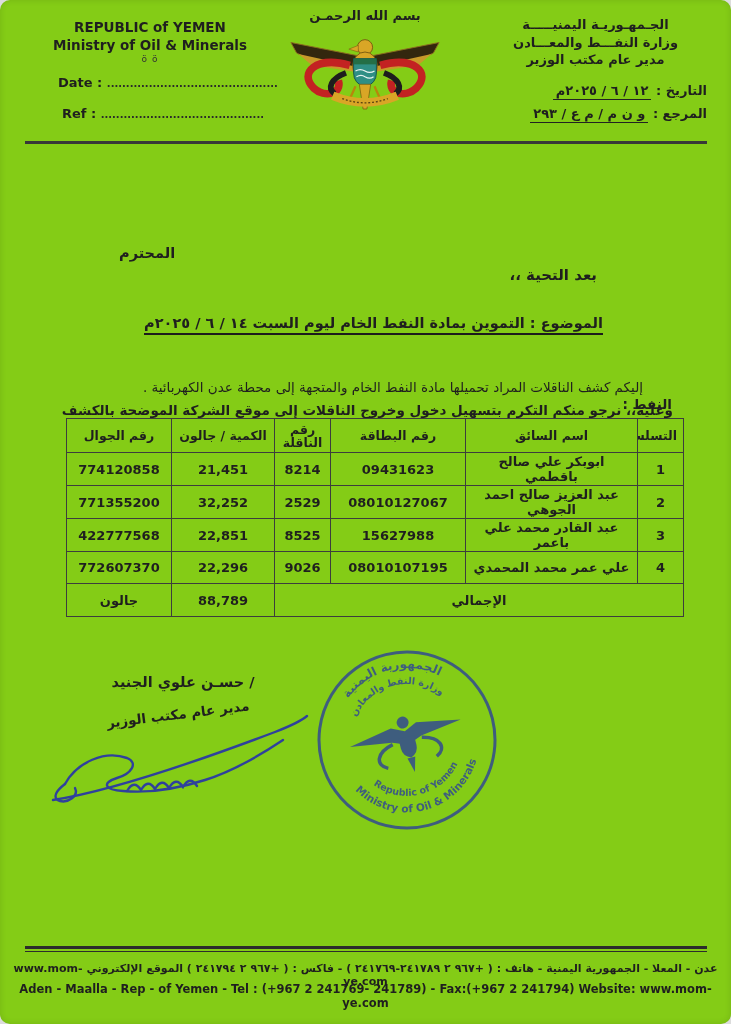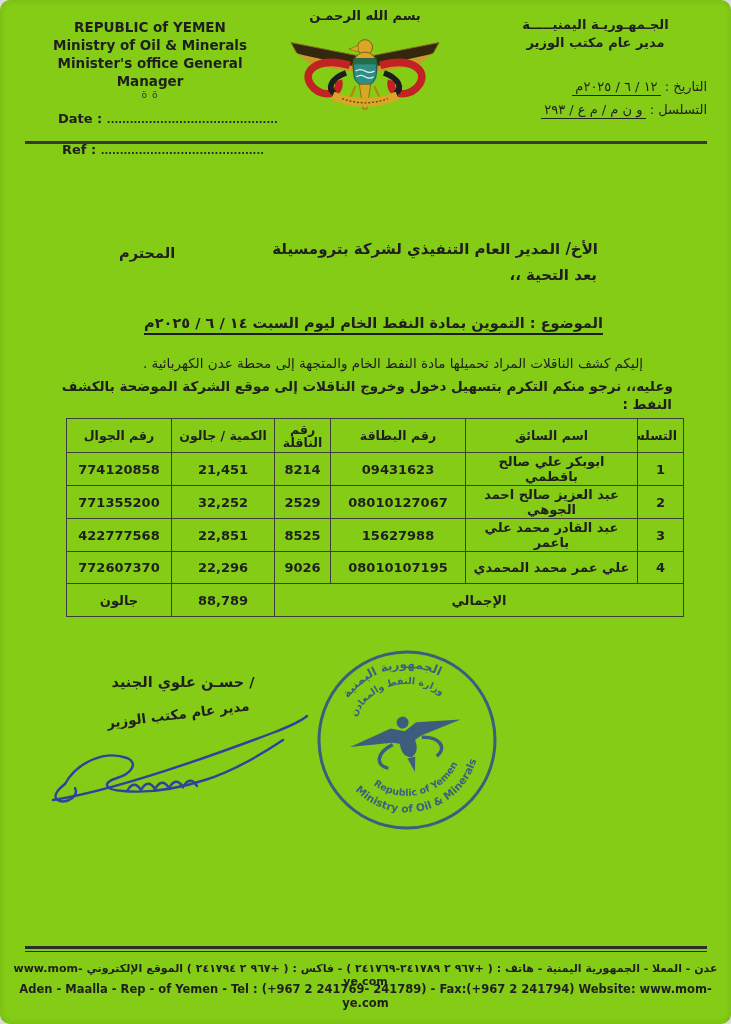--- a/index.html
+++ b/index.html
@@ -20,33 +20,33 @@
   
   .hdr-left{position:absolute;left:36px;top:18px;width:228px;text-align:center;}
   .hdr-left .l{font-size:13.5px;font-weight:bold;line-height:18px;}
   .flourish{font-size:9px;line-height:10px;color:#333;letter-spacing:1px;}
   .dateref{margin-top:8px;text-align:right;padding-left:22px;font-size:13px;font-weight:bold;line-height:22px;white-space:nowrap;}
   .dots{font-size:10px;letter-spacing:0;font-weight:bold;color:#2a2a2a;}
   .hdr-center{position:absolute;left:283px;top:8px;width:164px;text-align:center;}
   .bismillah{font-size:13px;font-weight:bold;direction:rtl;}
   .hdr-right{position:absolute;right:18px;top:16px;width:235px;direction:rtl;text-align:center;}
   .hdr-right .l{font-size:13px;font-weight:bold;line-height:17.5px;}
-  .ar-dateref{margin-top:24px;text-align:right;font-size:13px;font-weight:normal;line-height:23px;padding-right:6px;}
+  .ar-dateref{margin-top:10px;text-align:right;font-size:13px;font-weight:bold;line-height:23px;padding-right:6px;}
   .uval{border-bottom:1.6px solid #222;padding:0 3px 1px 3px;}
   .divider{position:absolute;left:25px;right:24px;top:141px;border-top:3px solid #383838;}
   
   .addressee{position:absolute;top:240px;right:133px;direction:rtl;font-size:15px;font-weight:bold;white-space:nowrap;}
   .honorific{position:absolute;top:245px;left:119px;font-size:14.5px;font-weight:bold;}
   .greeting{position:absolute;top:266px;right:134px;direction:rtl;font-size:15px;font-weight:bold;}
   
   .subject{position:absolute;top:315px;left:16px;right:0;text-align:center;direction:rtl;font-size:14.5px;font-weight:bold;}
   .subject span{border-bottom:2px solid #1c1c1c;padding-bottom:2px;}
   
   .bodytext{position:absolute;top:352px;left:58px;right:58px;direction:rtl;text-align:right;font-size:13.5px;line-height:23px;}
-  .bodytext .b1{margin-left:12px;margin-right:30px;}
+  .bodytext .b1{margin-left:12px;margin-right:30px;margin-top:24px;}
   .bodytext .b2{font-weight:bold;}
   .following{position:absolute;top:396px;right:59px;direction:rtl;font-size:13.5px;font-weight:bold;}
   
   table.manifest{
     position:absolute;left:66px;top:418px;width:617px;
     border-collapse:collapse;direction:rtl;
     font-size:13px;font-weight:bold;table-layout:fixed;
   }
   table.manifest th,table.manifest td{
     border:1px solid #3d3d3d;text-align:center;vertical-align:middle;
@@ -70,21 +70,20 @@
   .footer-en{position:absolute;top:982px;left:0;right:0;text-align:center;font-size:11.5px;font-weight:bold;}
 </style>
 </head>
 <body>
 
 <div class="page">
 
   <div class="hdr-left">
     <div class="l">REPUBLIC of YEMEN</div>
     <div class="l">Ministry of Oil &amp; Minerals</div>
-    <div class="l">Minister's office General Manager</div>
     <div class="flourish">ö ö</div>
     <div class="dateref"><span>Date : </span><span class="dots">.............................................</span></div>
     <div class="dateref"><span>Ref : </span><span class="dots">...........................................</span></div>
   </div>
 
   <div class="hdr-center">
     <div class="bismillah">بسم الله الرحمـن</div>
     <svg width="152" height="96" viewBox="0 0 160 100">
 
       <polygon points="2,20 78,35 78,47 30,42 8,31" fill="#33270e" stroke="#8a6d1f" stroke-width="1"></polygon>
@@ -110,30 +109,30 @@
       <polygon points="74,64 86,64 82,90 78,90" fill="#d9a626" stroke="#7a5c10" stroke-width=".8"></polygon>
       <path d="M 70 66 L 62 84 M 90 66 L 98 84" stroke="#b8860b" stroke-width="2.4"></path>
 
       <path d="M 46 76 Q 80 90 114 76" stroke="#d9a626" stroke-width="9" fill="none"></path>
       <path d="M 56 79 Q 80 88 104 79" stroke="#5a4410" stroke-width="1.4" fill="none" stroke-dasharray="2,2"></path>
     </svg>
   </div>
 
   <div class="hdr-right">
     <div class="l">الجـمهـوريـة اليمنيـــــة</div>
+    <div class="l">وزارة النفـــط والمعـــادن</div>
     <div class="l">مدير عام مكتب الوزير</div>
     <div class="ar-dateref">
       <div><span>التاريخ : </span><span class="uval">١٢ / ٦ / ٢٠٢٥م</span></div>
-      <div><span>التسلسل : </span><span class="uval">و ن م / م ع / ٢٩٣</span></div>
+      <div><span>المرجع : </span><span class="uval">و ن م / م ع / ٢٩٣</span></div>
     </div>
   </div>
 
   <div class="divider"></div>
 
-  <div class="addressee">الأخ/ المدير العام التنفيذي لشركة بترومسيلة</div>
   <div class="honorific">المحترم</div>
   <div class="greeting">بعد التحية ،،</div>
 
   <div class="subject"><span>الموضوع : التموين بمادة النفط الخام ليوم السبت ١٤ / ٦ / ٢٠٢٥م</span></div>
 
   <div class="bodytext">
     <div class="b1">إليكم كشف الناقلات المراد تحميلها مادة النفط الخام والمتجهة إلى محطة  عدن الكهربائية .</div>
     <div class="b2">وعليه،، نرجو منكم التكرم بتسهيل دخول وخروج الناقلات إلى موقع الشركة الموضحة بالكشف</div>
   </div>
   <div class="following">النفط :</div>

